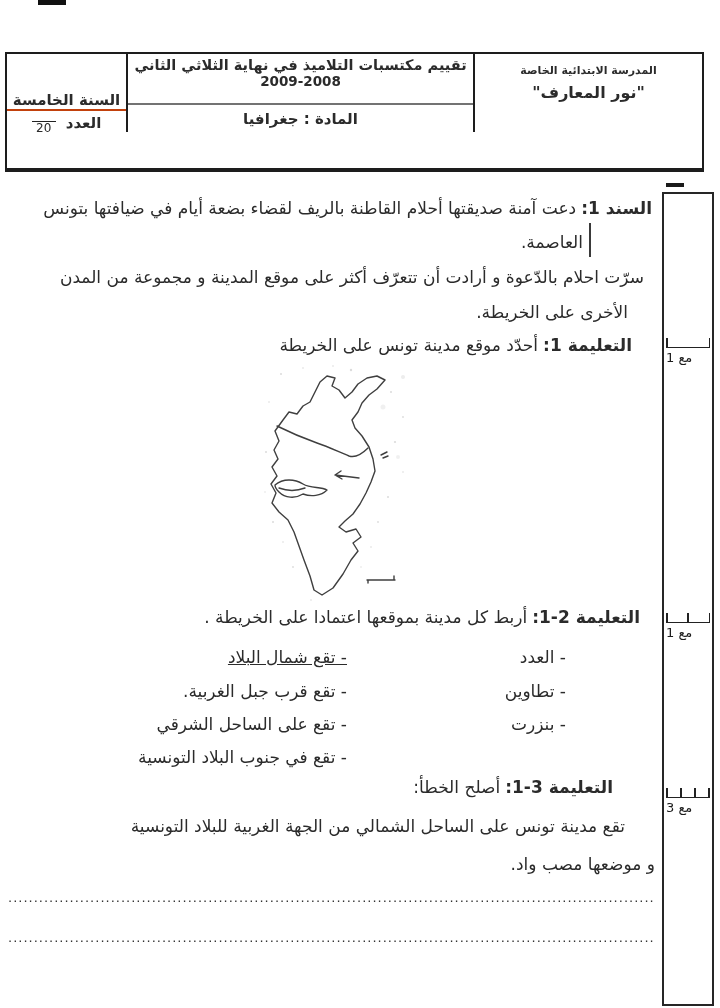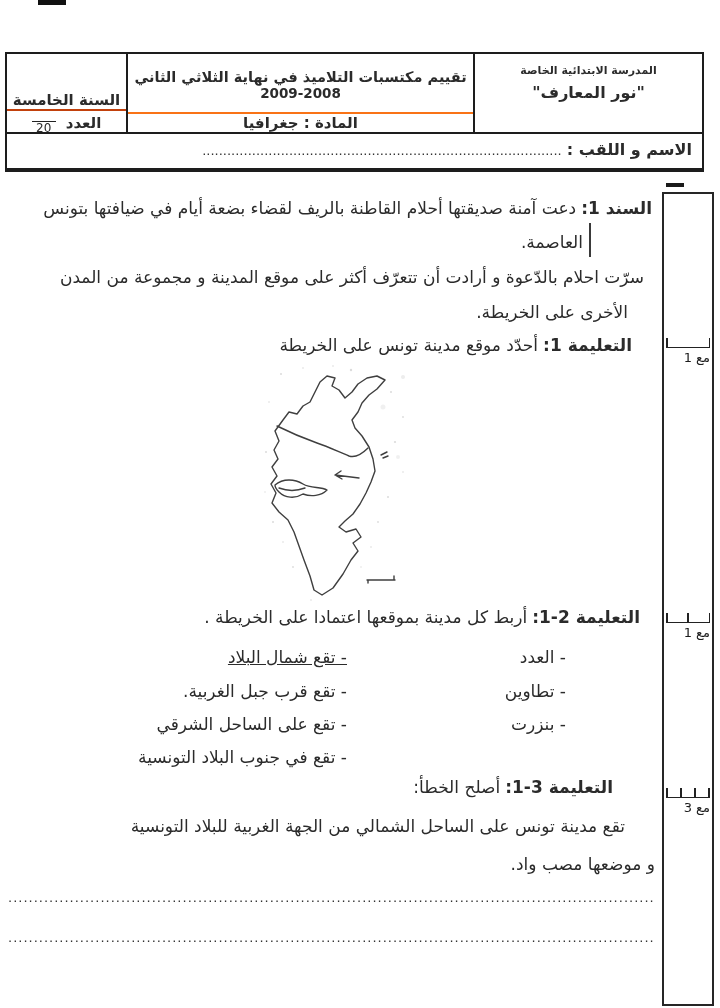--- a/index.html
+++ b/index.html
@@ -16,21 +16,21 @@
   
   .hdr-table{
     left:5px;top:52px;width:699px;height:120px;box-sizing:border-box;
     border:2px solid #1d1d1d;border-bottom:4px solid #1d1d1d;
     background:#fff;
   }
   .hdr-cols{display:flex;flex-direction:row;direction:rtl;height:78px;}
   .col-school{width:227px;box-sizing:border-box;text-align:center;padding-top:10px;}
   .col-mid{width:349px;box-sizing:border-box;border-left:2px solid #1d1d1d;border-right:2px solid #1d1d1d;display:flex;flex-direction:column;}
   .col-grade{flex:1;display:flex;flex-direction:column;}
-  .mid-top{height:46px;border-bottom:2px solid #f97316;text-align:center;padding-top:15px;}
+  .mid-top{height:46px;border-bottom:2px solid #737373;text-align:center;padding-top:3px;}
   .mid-bot{flex:1;display:flex;align-items:center;justify-content:center;}
   .grade-top{height:34px;border-bottom:2px solid #c2410c;display:flex;align-items:center;justify-content:center;margin-top:37px;}
   .grade-bot{flex:1;display:flex;align-items:center;justify-content:center;direction:rtl;}
   .school-l1{font-size:11px;font-weight:bold;}
   .school-l2{font-size:16px;font-weight:bold;margin-top:6px;}
   .title-l1{font-size:14.5px;font-weight:bold;line-height:17px;}
   .title-l2{font-size:13.5px;font-weight:bold;line-height:15px;}
   .subject{font-size:15px;font-weight:bold;}
   .grade{font-size:15px;font-weight:bold;}
   .score-word{font-size:15px;font-weight:bold;}
@@ -45,21 +45,21 @@
   .dots{font-size:13px;letter-spacing:1px;color:#333;}
 
   
   .band{
     left:662px;top:192px;width:52px;height:814px;box-sizing:border-box;
     border:2px solid #262626;background:#fff;
   }
   .marker{position:absolute;left:2px;width:44px;}
   .tickline{display:flex;justify-content:space-between;align-items:flex-end;height:10px;border-bottom:1.5px solid #222;}
   .tick{width:1.5px;height:9px;background:#222;}
-  .marker-label{text-align:right;font-size:13px;direction:rtl;margin-top:2px;color:#1c1c1c;}
+  .marker-label{text-align:left;font-size:13px;direction:rtl;margin-top:2px;color:#1c1c1c;}
 
   
   .smudge{left:38px;top:0;width:28px;height:5px;background:#111;}
   .band-dash{left:666px;top:183px;width:18px;height:4px;background:#1a1a1a;}
   .stroke-mark{left:589px;top:223px;width:2px;height:34px;background:#3a3a3a;}
 
   .dotline{left:8px;width:648px;height:18px;overflow:hidden;}
 </style>
 </head>
 <body>
@@ -88,24 +88,20 @@
         <div class="grade rtl">السنة الخامسة</div>
       </div>
       <div class="grade-bot">
         <span class="score-word rtl">العدد</span>
         <span class="frac">
           <span class="top"></span>
           <span class="bot">20</span>
         </span>
       </div>
     </div>
-  </div>
-  <div class="name-row">
-    <span class="name-label">الاسم و اللقب :</span>
-    <span class="dots">.......................................................................................</span>
   </div>
 </div>
 
 <div class="abs rtl line" style="right:68px;top:197px;">
   <span class="lbl">السند 1:</span><span>دعت آمنة صديقتها أحلام القاطنة بالريف لقضاء بضعة أيام في ضيافتها بتونس</span>
 </div>
 <div class="abs rtl line" style="right:137px;top:231px;">العاصمة.</div>
 <div class="abs rtl line" style="right:76px;top:266px;">سرّت احلام بالدّعوة و أرادت أن تتعرّف أكثر على موقع المدينة و مجموعة من المدن</div>
 <div class="abs rtl line" style="right:92px;top:301px;">الأخرى على الخريطة.</div>
 

